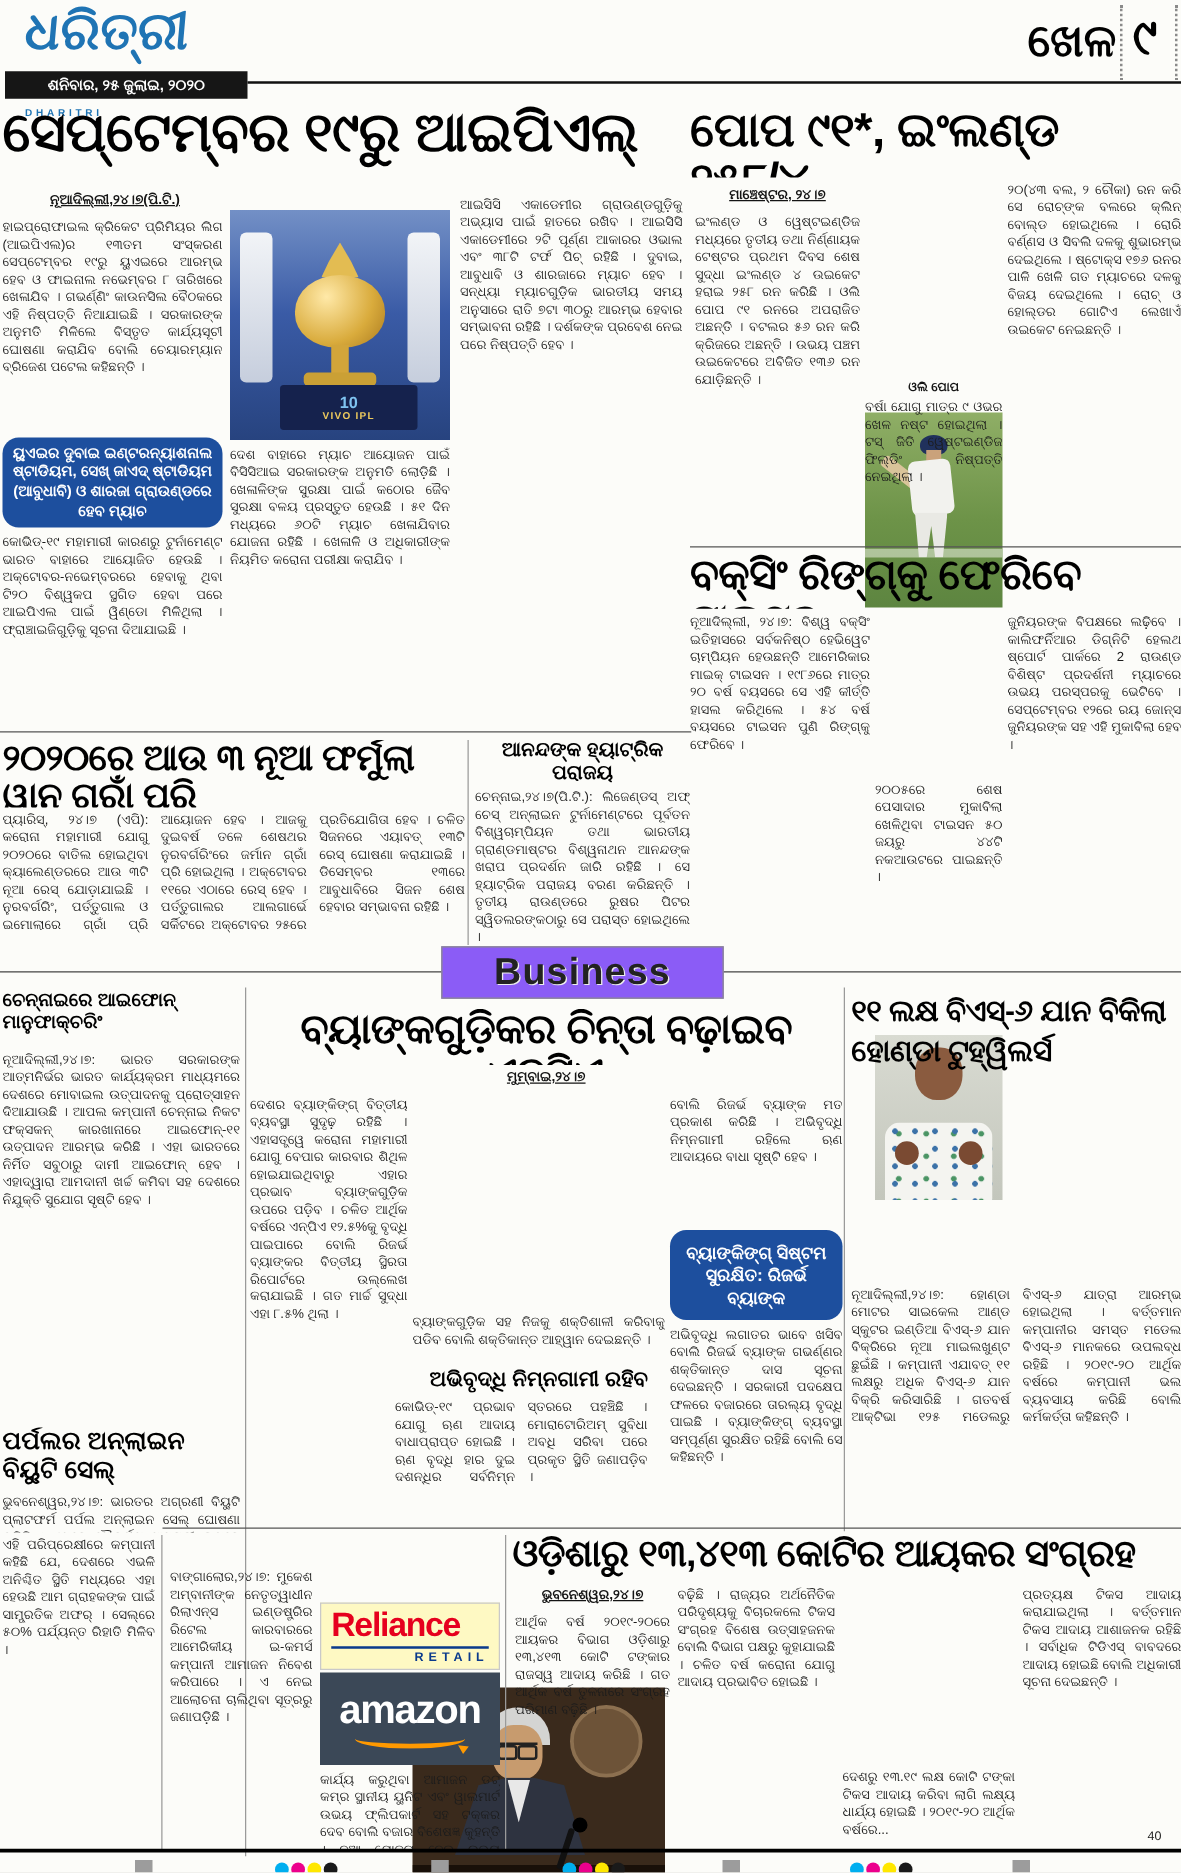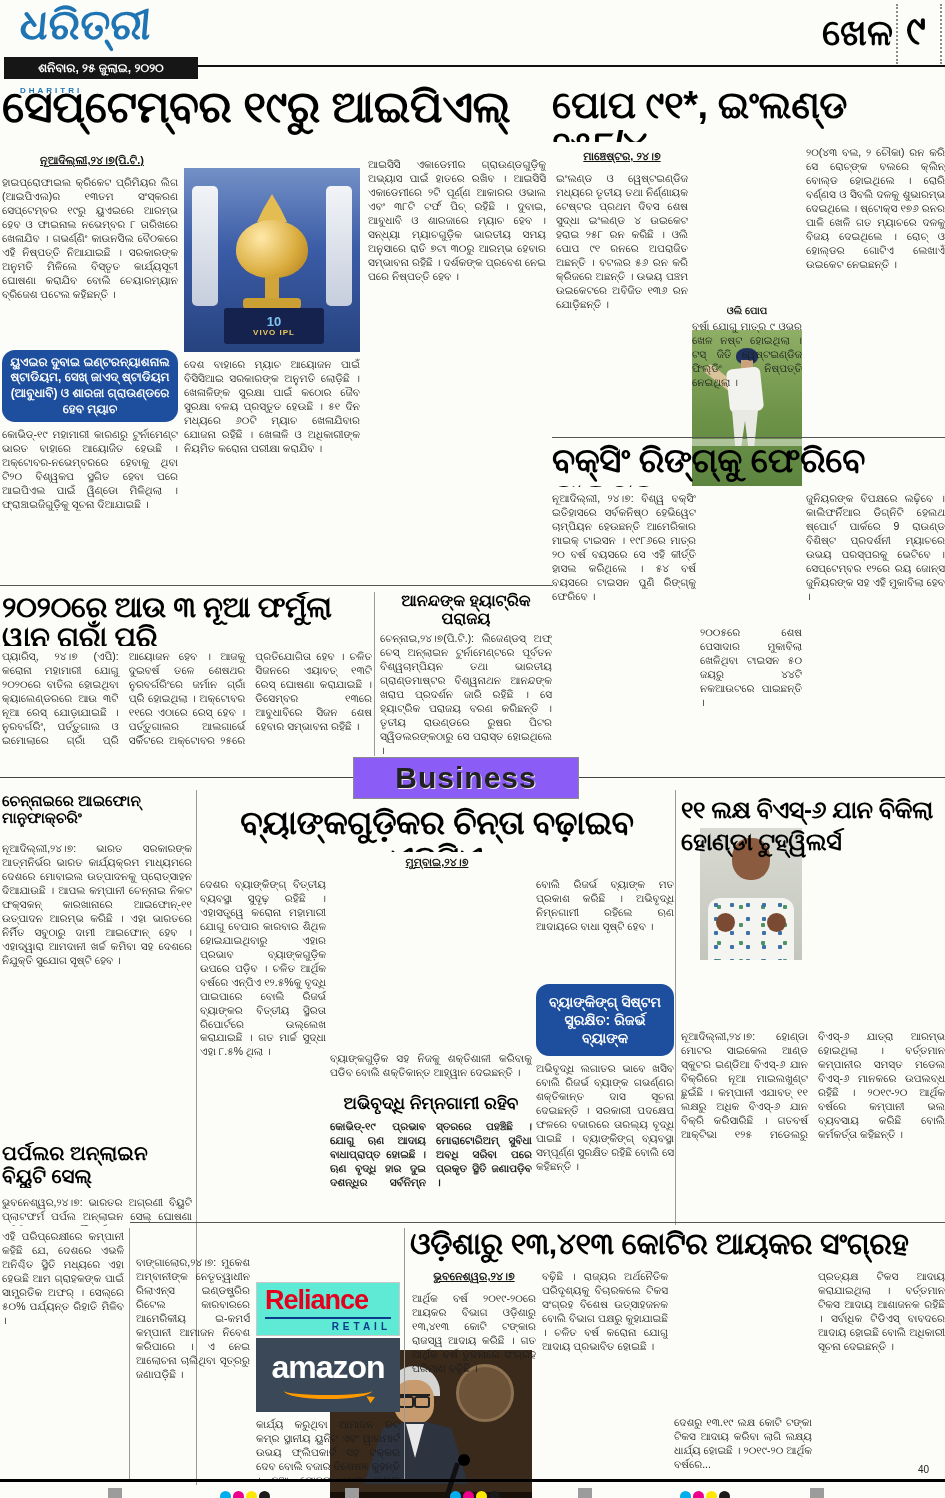--- a/index.html
+++ b/index.html
@@ -42,21 +42,21 @@
   
   .trophy { background:linear-gradient(180deg,#7390c6 0%,#3a5ba6 45%,#27437f 100%); }
   .trophy .banner { position:absolute; width:26px; height:120px; background:linear-gradient(180deg,#f2f4f7,#c6cedd); top:18px; border-radius:5px; }
   .trophy .cup { position:absolute; left:50%; top:52px; width:72px; height:58px; margin-left:-36px;
                  background:radial-gradient(circle at 35% 30%,#ffe9a8,#d9ab3c 60%,#a9791f);
                  border-radius:50% 50% 46% 46%; }
   .trophy .lid { position:absolute; left:50%; top:26px; width:30px; height:28px; margin-left:-15px;
                  background:#e3bc52; clip-path:polygon(50% 0,80% 55%,100% 100%,0 100%,20% 55%); }
   .trophy .stem { position:absolute; left:50%; top:108px; width:14px; height:24px; margin-left:-7px; background:#d2a53a; }
   .trophy .foot { position:absolute; left:50%; top:130px; width:58px; height:11px; margin-left:-29px; background:#caa035; border-radius:4px; }
-  .trophy .pedestal { position:absolute; left:50%; bottom:8px; width:100px; height:36px; margin-left:-48px;
+  .trophy .pedestal { position:absolute; left:50%; bottom:8px; width:110px; height:36px; margin-left:-48px;
                       background:#15224d; border-radius:3px; display:flex; flex-direction:column; align-items:center; justify-content:center; }
   .trophy .pedestal .num { color:#7fc3f0; font-size:13px; font-weight:700; line-height:1; }
   .trophy .pedestal .lbl { color:#ecc95d; font-size:8px; font-weight:700; letter-spacing:1px; }
 
   
   .cricket { background:linear-gradient(180deg,#8fae66 0%,#6d9348 55%,#5d8540 100%); }
   .cricket .crease { position:absolute; left:0; right:0; top:70%; height:7px; background:rgba(235,240,225,.55); }
   .cricket .helmet { position:absolute; left:44px; top:18px; width:22px; height:16px; background:#20315c; border-radius:50% 50% 40% 40%; }
   .cricket .face { position:absolute; left:49px; top:30px; width:12px; height:9px; background:#caa27b; }
   .cricket .torso { position:absolute; left:36px; top:38px; width:34px; height:44px; background:#f2f2ee; border-radius:6px; transform:rotate(-6deg); }
@@ -83,21 +83,21 @@
   .rbi .glasses:before,.rbi .glasses:after { content:""; position:absolute; top:0; width:12px; height:8px; border:2px solid #222; border-radius:3px; }
   .rbi .glasses:before{ left:0; } .rbi .glasses:after{ right:0; }
   .rbi .suit { position:absolute; left:34px; top:72px; width:104px; height:62px; background:#2e3340;
                clip-path:polygon(0 100%,18% 10%,40% 0,60% 0,84% 10%,100% 100%); }
   .rbi .shirt { position:absolute; left:76px; top:74px; width:18px; height:34px; background:#e8e8e8; clip-path:polygon(0 0,100% 0,50% 100%); }
   .rbi .desk { position:absolute; left:0; bottom:0; width:100%; height:26px; background:#191009; }
   .rbi .mic { position:absolute; left:120px; bottom:22px; width:5px; height:34px; background:#111; transform:rotate(18deg); border-radius:2px; }
   .rbi .michead { position:absolute; left:128px; bottom:52px; width:12px; height:12px; background:#000; border-radius:50%; }
 
   
-  .reliance-box { background:#5eead4; border:1px solid #c9c9c9; box-sizing:border-box; padding:4px 8px; }
+  .reliance-box { background:#fef9c3; border:1px solid #c9c9c9; box-sizing:border-box; padding:4px 8px; }
   .reliance-word { color:#e6001e; font-weight:700; font-size:27px; line-height:1; letter-spacing:-1px; }
   .reliance-line { height:2px; background:#0a3a8c; margin:3px 0 2px; }
   .retail-word { color:#0a3a8c; font-weight:700; font-size:10px; letter-spacing:4px; text-align:right; }
   .amazon-box { background:#3b4857; display:flex; flex-direction:column; align-items:center; justify-content:center; }
   .amazon-word { color:#fff; font-weight:700; font-size:32px; line-height:1; letter-spacing:-1px; }
   .amazon-smile { width:88px; height:12px; border-bottom:4px solid #ff9900; border-radius:0 0 50% 50%; position:relative; }
   .amazon-smile:after { content:""; position:absolute; right:-3px; bottom:-7px; width:0; height:0;
                         border-left:7px solid #ff9900; border-top:5px solid transparent; border-bottom:3px solid transparent; transform:rotate(-30deg); }
 
   
@@ -161,21 +161,21 @@
   <div class="abs headline" style="left:552px;top:443px;width:393px;height:44px;font-size:34px;">ବକ୍ସିଂ ରିଙ୍ଗ୍‌କୁ ଫେରିବେ ଟାଇସନ</div>
   <div class="abs body-text" style="left:552px;top:492px;width:144px;height:262px;">ନୂଆଦିଲ୍ଲୀ, ୨୪।୭: ବିଶ୍ୱ ବକ୍ସିଂ ଇତିହାସରେ ସର୍ବକନିଷ୍ଠ ହେଭିୱେଟ ଚାମ୍ପିୟନ ହେଉଛନ୍ତି ଆମେରିକାର ମାଇକ୍ ଟାଇସନ । ୧୯୮୬ରେ ମାତ୍ର ୨୦ ବର୍ଷ ବୟସରେ ସେ ଏହି କୀର୍ତ୍ତି ହାସଲ କରିଥିଲେ । ୫୪ ବର୍ଷ ବୟସରେ ଟାଇସନ ପୁଣି ରିଙ୍ଗ୍‌କୁ ଫେରିବେ ।</div>
 
   <div class="abs photo tyson" style="left:700px;top:488px;width:102px;height:132px;">
     <div class="head"></div>
     <div class="shirt"></div>
     <div class="fist-l"></div>
     <div class="fist-r"></div>
   </div>
   <div class="abs body-text" style="left:700px;top:626px;width:102px;height:128px;">୨୦୦୫ରେ ଶେଷ ପେସାଦାର ମୁକାବିଲା ଖେଳିଥିବା ଟାଇସନ ୫୦ ଜୟରୁ ୪୪ଟି ନକଆଉଟରେ ପାଇଛନ୍ତି ।</div>
-  <div class="abs body-text" style="left:806px;top:492px;width:139px;height:262px;">ଜୁନିୟରଙ୍କ ବିପକ୍ଷରେ ଲଢ଼ିବେ । କାଲିଫର୍ନିଆର ଡିଗ୍ନିଟି ହେଲଥ ଷ୍ପୋର୍ଟ ପାର୍କରେ 9 ରାଉଣ୍ଡ ବିଶିଷ୍ଟ ପ୍ରଦର୍ଶନୀ ମ୍ୟାଚରେ ଉଭୟ ପରସ୍ପରକୁ ଭେଟିବେ । ସେପ୍ଟେମ୍ବର ୧୨ରେ ରୟ ଜୋନ୍ସ ଜୁନିୟରଙ୍କ ସହ ଏହି ମୁକାବିଲା ହେବ ।</div>
+  <div class="abs body-text" style="left:806px;top:492px;width:139px;height:262px;">ଜୁନିୟରଙ୍କ ବିପକ୍ଷରେ ଲଢ଼ିବେ । କାଲିଫର୍ନିଆର ଡିଗ୍ନିଟି ହେଲଥ ଷ୍ପୋର୍ଟ ପାର୍କରେ 2 ରାଉଣ୍ଡ ବିଶିଷ୍ଟ ପ୍ରଦର୍ଶନୀ ମ୍ୟାଚରେ ଉଭୟ ପରସ୍ପରକୁ ଭେଟିବେ । ସେପ୍ଟେମ୍ବର ୧୨ରେ ରୟ ଜୋନ୍ସ ଜୁନିୟରଙ୍କ ସହ ଏହି ମୁକାବିଲା ହେବ ।</div>
 
   <div class="abs hrule" style="left:0;top:585px;width:553px;"></div>
   <div class="abs headline" style="left:2px;top:592px;width:370px;height:54px;font-size:29px;">୨୦୨୦ରେ ଆଉ ୩ ନୂଆ ଫର୍ମୁଲା ୱାନ୍ ଗ୍ରାଁ ପ୍ରି</div>
   <div class="abs body-text" style="left:2px;top:650px;width:370px;height:106px;column-count:3;column-gap:10px;">ପ୍ୟାରିସ୍, ୨୪।୭ (ଏପି): କରୋନା ମହାମାରୀ ଯୋଗୁ ୨୦୨୦ରେ ବାତିଲ ହୋଇଥିବା କ୍ୟାଲେଣ୍ଡରରେ ଆଉ ୩ଟି ନୂଆ ରେସ୍ ଯୋଡ଼ାଯାଇଛି । ନୁରବର୍ଗରିଂ, ପର୍ତ୍ତୁଗାଲ ଓ ଇମୋଲାରେ ଗ୍ରାଁ ପ୍ରି ଆୟୋଜନ ହେବ । ଆଜକୁ ଦୁଇବର୍ଷ ତଳେ ଶେଷଥର ନୁରବର୍ଗରିଂରେ ଜର୍ମାନ ଗ୍ରାଁ ପ୍ରି ହୋଇଥିଲା । ଅକ୍ଟୋବର ୧୧ରେ ଏଠାରେ ରେସ୍ ହେବ । ପର୍ତ୍ତୁଗାଲର ଆଲଗାର୍ଭେ ସର୍କିଟରେ ଅକ୍ଟୋବର ୨୫ରେ ପ୍ରତିଯୋଗିତା ହେବ । ଚଳିତ ସିଜନରେ ଏୟାବତ୍ ୧୩ଟି ରେସ୍ ଘୋଷଣା କରାଯାଇଛି । ଡିସେମ୍ବର ୧୩ରେ ଆବୁଧାବିରେ ସିଜନ ଶେଷ ହେବାର ସମ୍ଭାବନା ରହିଛି ।</div>
 
   <div class="abs vrule" style="left:374px;top:592px;height:164px;"></div>
   <div class="abs subhead" style="left:380px;top:592px;width:172px;font-size:16px;text-align:center;">ଆନନ୍ଦଙ୍କ ହ୍ୟାଟ୍ରିକ ପରାଜୟ</div>
   <div class="abs body-text" style="left:380px;top:632px;width:172px;height:124px;">ଚେନ୍ନାଇ,୨୪।୭(ପି.ଟି.): ଲିଜେଣ୍ଡସ୍ ଅଫ୍ ଚେସ୍ ଅନ୍‌ଲାଇନ ଟୁର୍ନାମେଣ୍ଟରେ ପୂର୍ବତନ ବିଶ୍ୱଚାମ୍ପିୟନ ତଥା ଭାରତୀୟ ଗ୍ରାଣ୍ଡମାଷ୍ଟର ବିଶ୍ୱନାଥନ ଆନନ୍ଦଙ୍କ ଖରାପ ପ୍ରଦର୍ଶନ ଜାରି ରହିଛି । ସେ ହ୍ୟାଟ୍ରିକ ପରାଜୟ ବରଣ କରିଛନ୍ତି । ତୃତୀୟ ରାଉଣ୍ଡରେ ରୁଷର ପିଟର ସ୍ୱିଡଲରଙ୍କଠାରୁ ସେ ପରାସ୍ତ ହୋଇଥିଲେ ।</div>
 
   <div class="abs hrule" style="left:0;top:777px;width:945px;background:#444;"></div>
@@ -199,21 +199,21 @@
     <div class="face"></div>
     <div class="glasses"></div>
     <div class="suit"></div>
     <div class="shirt"></div>
     <div class="desk"></div>
     <div class="mic"></div>
     <div class="michead"></div>
   </div>
   <div class="abs body-text" style="left:330px;top:1052px;width:202px;height:38px;">ବ୍ୟାଙ୍କଗୁଡ଼ିକ ସହ ନିଜକୁ ଶକ୍ତିଶାଳୀ କରିବାକୁ ପଡିବ ବୋଲି ଶକ୍ତିକାନ୍ତ ଆହ୍ୱାନ ଦେଇଛନ୍ତି ।</div>
   <div class="abs subhead" style="left:330px;top:1094px;width:202px;font-size:17px;text-align:center;">ଅଭିବୃଦ୍ଧି ନିମ୍ନଗାମୀ ରହିବ</div>
-  <div class="abs body-text" style="left:330px;top:1120px;width:202px;height:105px;column-count:2;column-gap:10px;font-weight:bold;">କୋଭିଡ୍-୧୯ ପ୍ରଭାବ ଯୋଗୁ ଋଣ ଆଦାୟ ବାଧାପ୍ରାପ୍ତ ହୋଇଛି । ଋଣ ବୃଦ୍ଧି ହାର ଦୁଇ ଦଶନ୍ଧିର ସର୍ବନିମ୍ନ ସ୍ତରରେ ପହଞ୍ଚିଛି । ମୋରାଟୋରିଅମ୍ ସୁବିଧା ଅବଧି ସରିବା ପରେ ପ୍ରକୃତ ସ୍ଥିତି ଜଣାପଡ଼ିବ ।</div>
+  <div class="abs body-text" style="left:316px;top:1120px;width:202px;height:105px;column-count:2;column-gap:10px;">କୋଭିଡ୍-୧୯ ପ୍ରଭାବ ଯୋଗୁ ଋଣ ଆଦାୟ ବାଧାପ୍ରାପ୍ତ ହୋଇଛି । ଋଣ ବୃଦ୍ଧି ହାର ଦୁଇ ଦଶନ୍ଧିର ସର୍ବନିମ୍ନ ସ୍ତରରେ ପହଞ୍ଚିଛି । ମୋରାଟୋରିଅମ୍ ସୁବିଧା ଅବଧି ସରିବା ପରେ ପ୍ରକୃତ ସ୍ଥିତି ଜଣାପଡ଼ିବ ।</div>
   <div class="abs body-text" style="left:536px;top:878px;width:138px;height:100px;">ବୋଲି ରିଜର୍ଭ ବ୍ୟାଙ୍କ ମତ ପ୍ରକାଶ କରିଛି । ଅଭିବୃଦ୍ଧି ନିମ୍ନଗାମୀ ରହିଲେ ଋଣ ଆଦାୟରେ ବାଧା ସୃଷ୍ଟି ହେବ ।</div>
   <div class="abs bluebox" style="left:536px;top:984px;width:138px;height:72px;font-size:14px;">ବ୍ୟାଙ୍କିଙ୍ଗ୍ ସିଷ୍ଟମ ସୁରକ୍ଷିତ: ରିଜର୍ଭ ବ୍ୟାଙ୍କ</div>
   <div class="abs body-text" style="left:536px;top:1062px;width:138px;height:163px;">ଅଭିବୃଦ୍ଧି ଲଗାତର ଭାବେ ଖସିବ ବୋଲି ରିଜର୍ଭ ବ୍ୟାଙ୍କ ଗଭର୍ଣ୍ଣର ଶକ୍ତିକାନ୍ତ ଦାସ ସୂଚନା ଦେଇଛନ୍ତି । ସରକାରୀ ପଦକ୍ଷେପ ଫଳରେ ବଜାରରେ ତାରଲ୍ୟ ବୃଦ୍ଧି ପାଇଛି । ବ୍ୟାଙ୍କିଙ୍ଗ୍ ବ୍ୟବସ୍ଥା ସମ୍ପୂର୍ଣ୍ଣ ସୁରକ୍ଷିତ ରହିଛି ବୋଲି ସେ କହିଛନ୍ତି ।</div>
 
   <div class="abs vrule" style="left:675px;top:790px;height:435px;"></div>
   <div class="abs headline" style="left:681px;top:794px;width:264px;height:78px;font-size:24px;line-height:1.35;">୧୧ ଲକ୍ଷ ବିଏସ୍-୬ ଯାନ ବିକିଲା ହୋଣ୍ଡା ଟୁହ୍ୱିଲର୍ସ</div>
 
   <div class="abs body-text" style="left:681px;top:1030px;width:264px;height:195px;column-count:2;column-gap:10px;">ନୂଆଦିଲ୍ଲୀ,୨୪।୭: ହୋଣ୍ଡା ମୋଟର ସାଇକେଲ ଆଣ୍ଡ ସ୍କୁଟର ଇଣ୍ଡିଆ ବିଏସ୍-୬ ଯାନ ବିକ୍ରିରେ ନୂଆ ମାଇଲଖୁଣ୍ଟ ଛୁଇଁଛି । କମ୍ପାନୀ ଏଯାବତ୍ ୧୧ ଲକ୍ଷରୁ ଅଧିକ ବିଏସ୍-୬ ଯାନ ବିକ୍ରି କରିସାରିଛି । ଗତବର୍ଷ ଆକ୍ଟିଭା ୧୨୫ ମଡେଲରୁ ବିଏସ୍-୬ ଯାତ୍ରା ଆରମ୍ଭ ହୋଇଥିଲା । ବର୍ତ୍ତମାନ କମ୍ପାନୀର ସମସ୍ତ ମଡେଲ ବିଏସ୍-୬ ମାନକରେ ଉପଲବ୍ଧ ରହିଛି । ୨୦୧୯-୨୦ ଆର୍ଥିକ ବର୍ଷରେ କମ୍ପାନୀ ଭଲ ବ୍ୟବସାୟ କରିଛି ବୋଲି କର୍ମକର୍ତ୍ତା କହିଛନ୍ତି ।</div>
 
   <div class="abs hrule" style="left:130px;top:1222px;width:815px;"></div>

